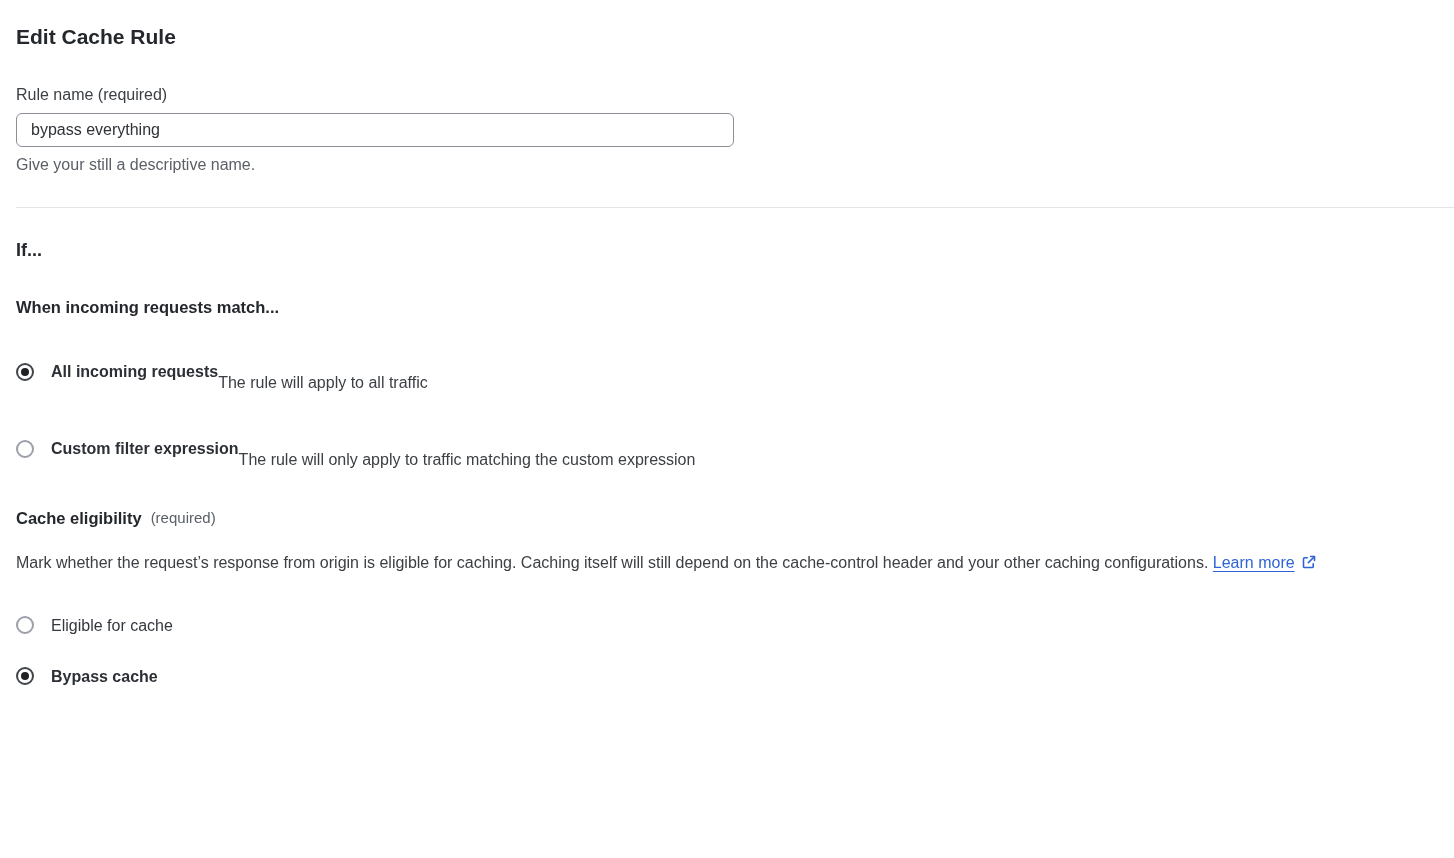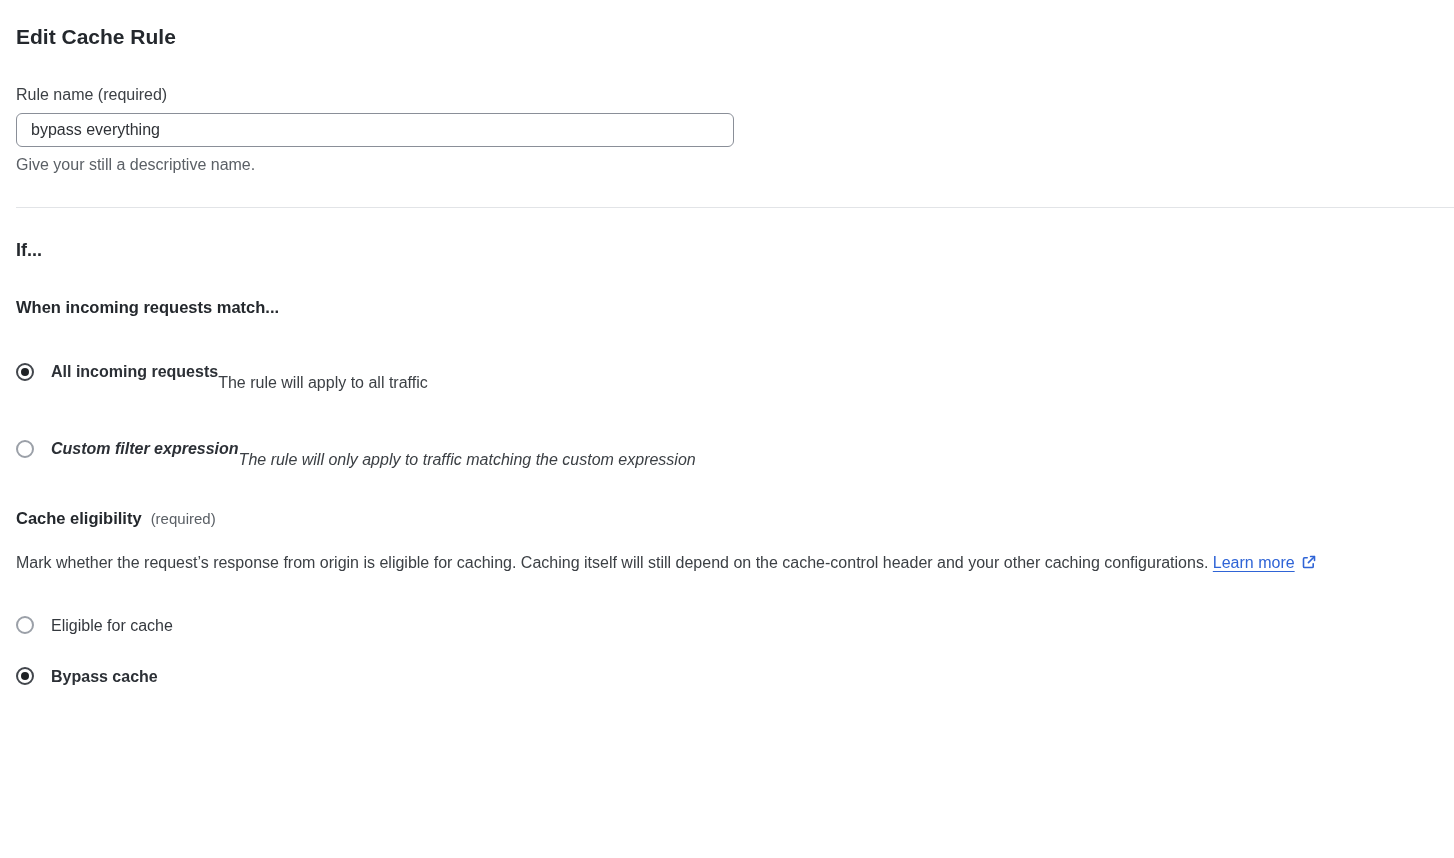--- a/index.html
+++ b/index.html
@@ -73,21 +73,21 @@
     color: #24282d;
   }
 
   .radio-option {
     display: flex;
     align-items: flex-start;
     gap: 17px;
     cursor: pointer;
   }
   .radio-option.first { margin-top: 46px; }
-  .radio-option.gap-lg { margin-top: 48px; font-style: italic; }
+  .radio-option.gap-lg { margin-top: 48px; }
 
   .radio-circle {
     flex: none;
     width: 18px;
     height: 18px;
     border-radius: 50%;
     border: 2px solid #9ba0a8;
     background: #fff;
     position: relative;
     margin-top: 0px;
@@ -117,21 +117,21 @@
     color: #3c4045;
   }
 
   
   .then-option .radio-label { font-weight: 400; color: #34383e; }
   .then-option.selected .radio-label { font-weight: 700; color: #2c3036; }
 
   .eligibility-row {
     margin-top: 40px;
     display: flex;
-    align-items: center;
+    align-items: flex-start;
     gap: 9px;
   }
   .eligibility-label {
     font-size: 16.5px;
     font-weight: 700;
     color: #24282d;
   }
   .eligibility-required {
     font-size: 15px;
     color: #5b6066;

